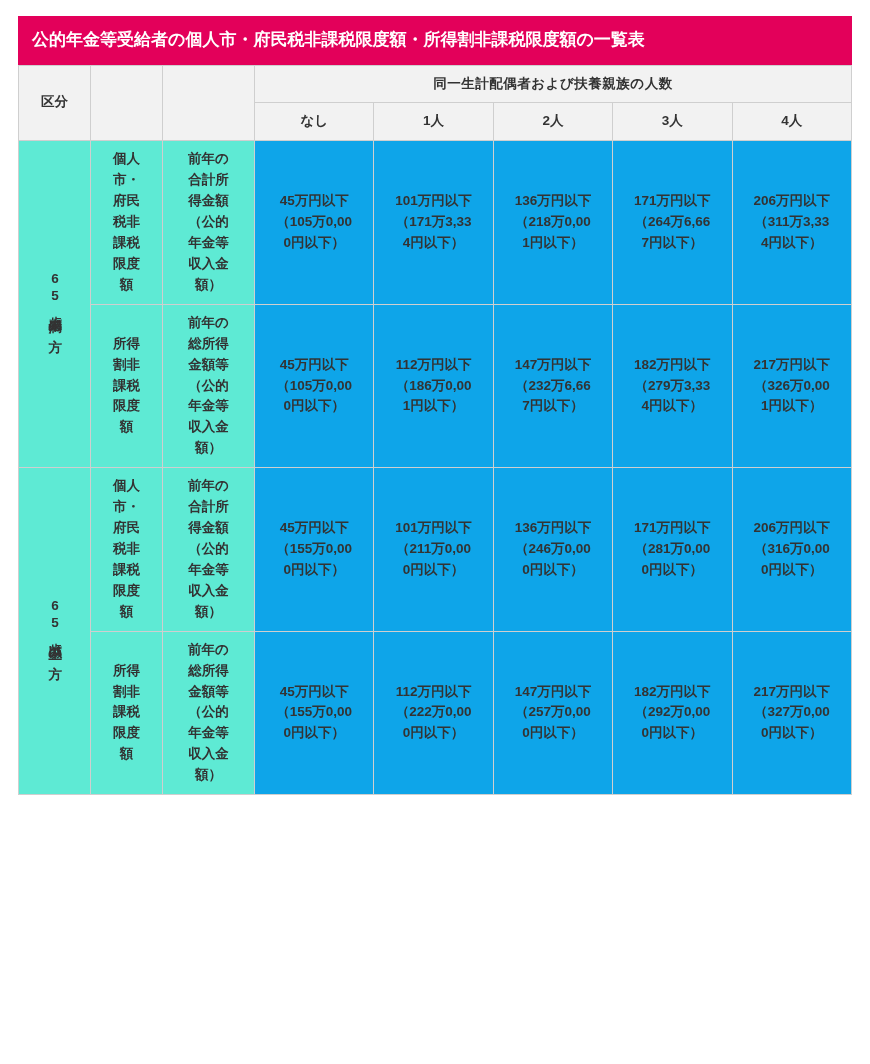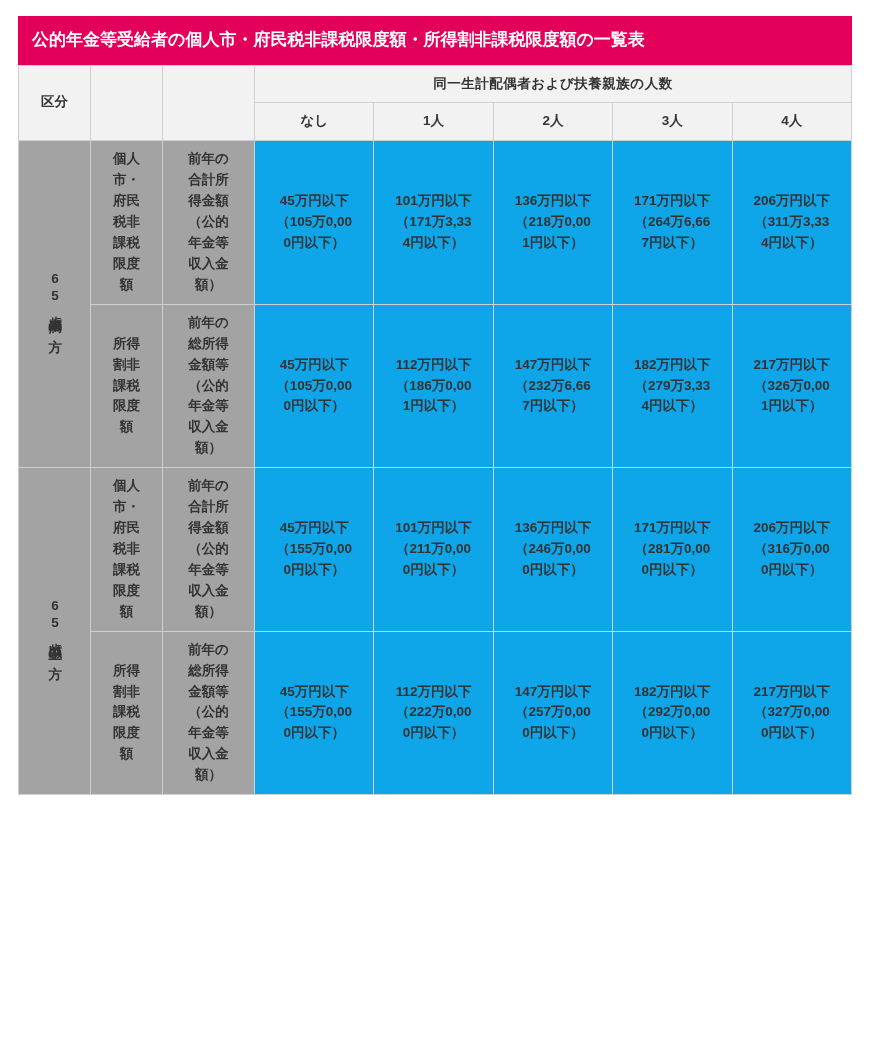--- a/index.html
+++ b/index.html
@@ -66,21 +66,21 @@
   }
   .vtext {
     writing-mode: vertical-rl;
     text-orientation: upright;
     letter-spacing: 2px;
     margin: 0 auto;
     display: inline-block;
     line-height: 1.5;
   }
   td.rowhead, th.rowhead {
-    background: #a3a3a3;
+    background: #5eead4;
   }
   td.datacell {
     background: #0ea5e9;
     font-weight: bold;
     padding: 10px 6px;
   }
   .thickline > td, .thickline > th {
     border-top: 2px solid #bdbdbd;
   }
 </style>

